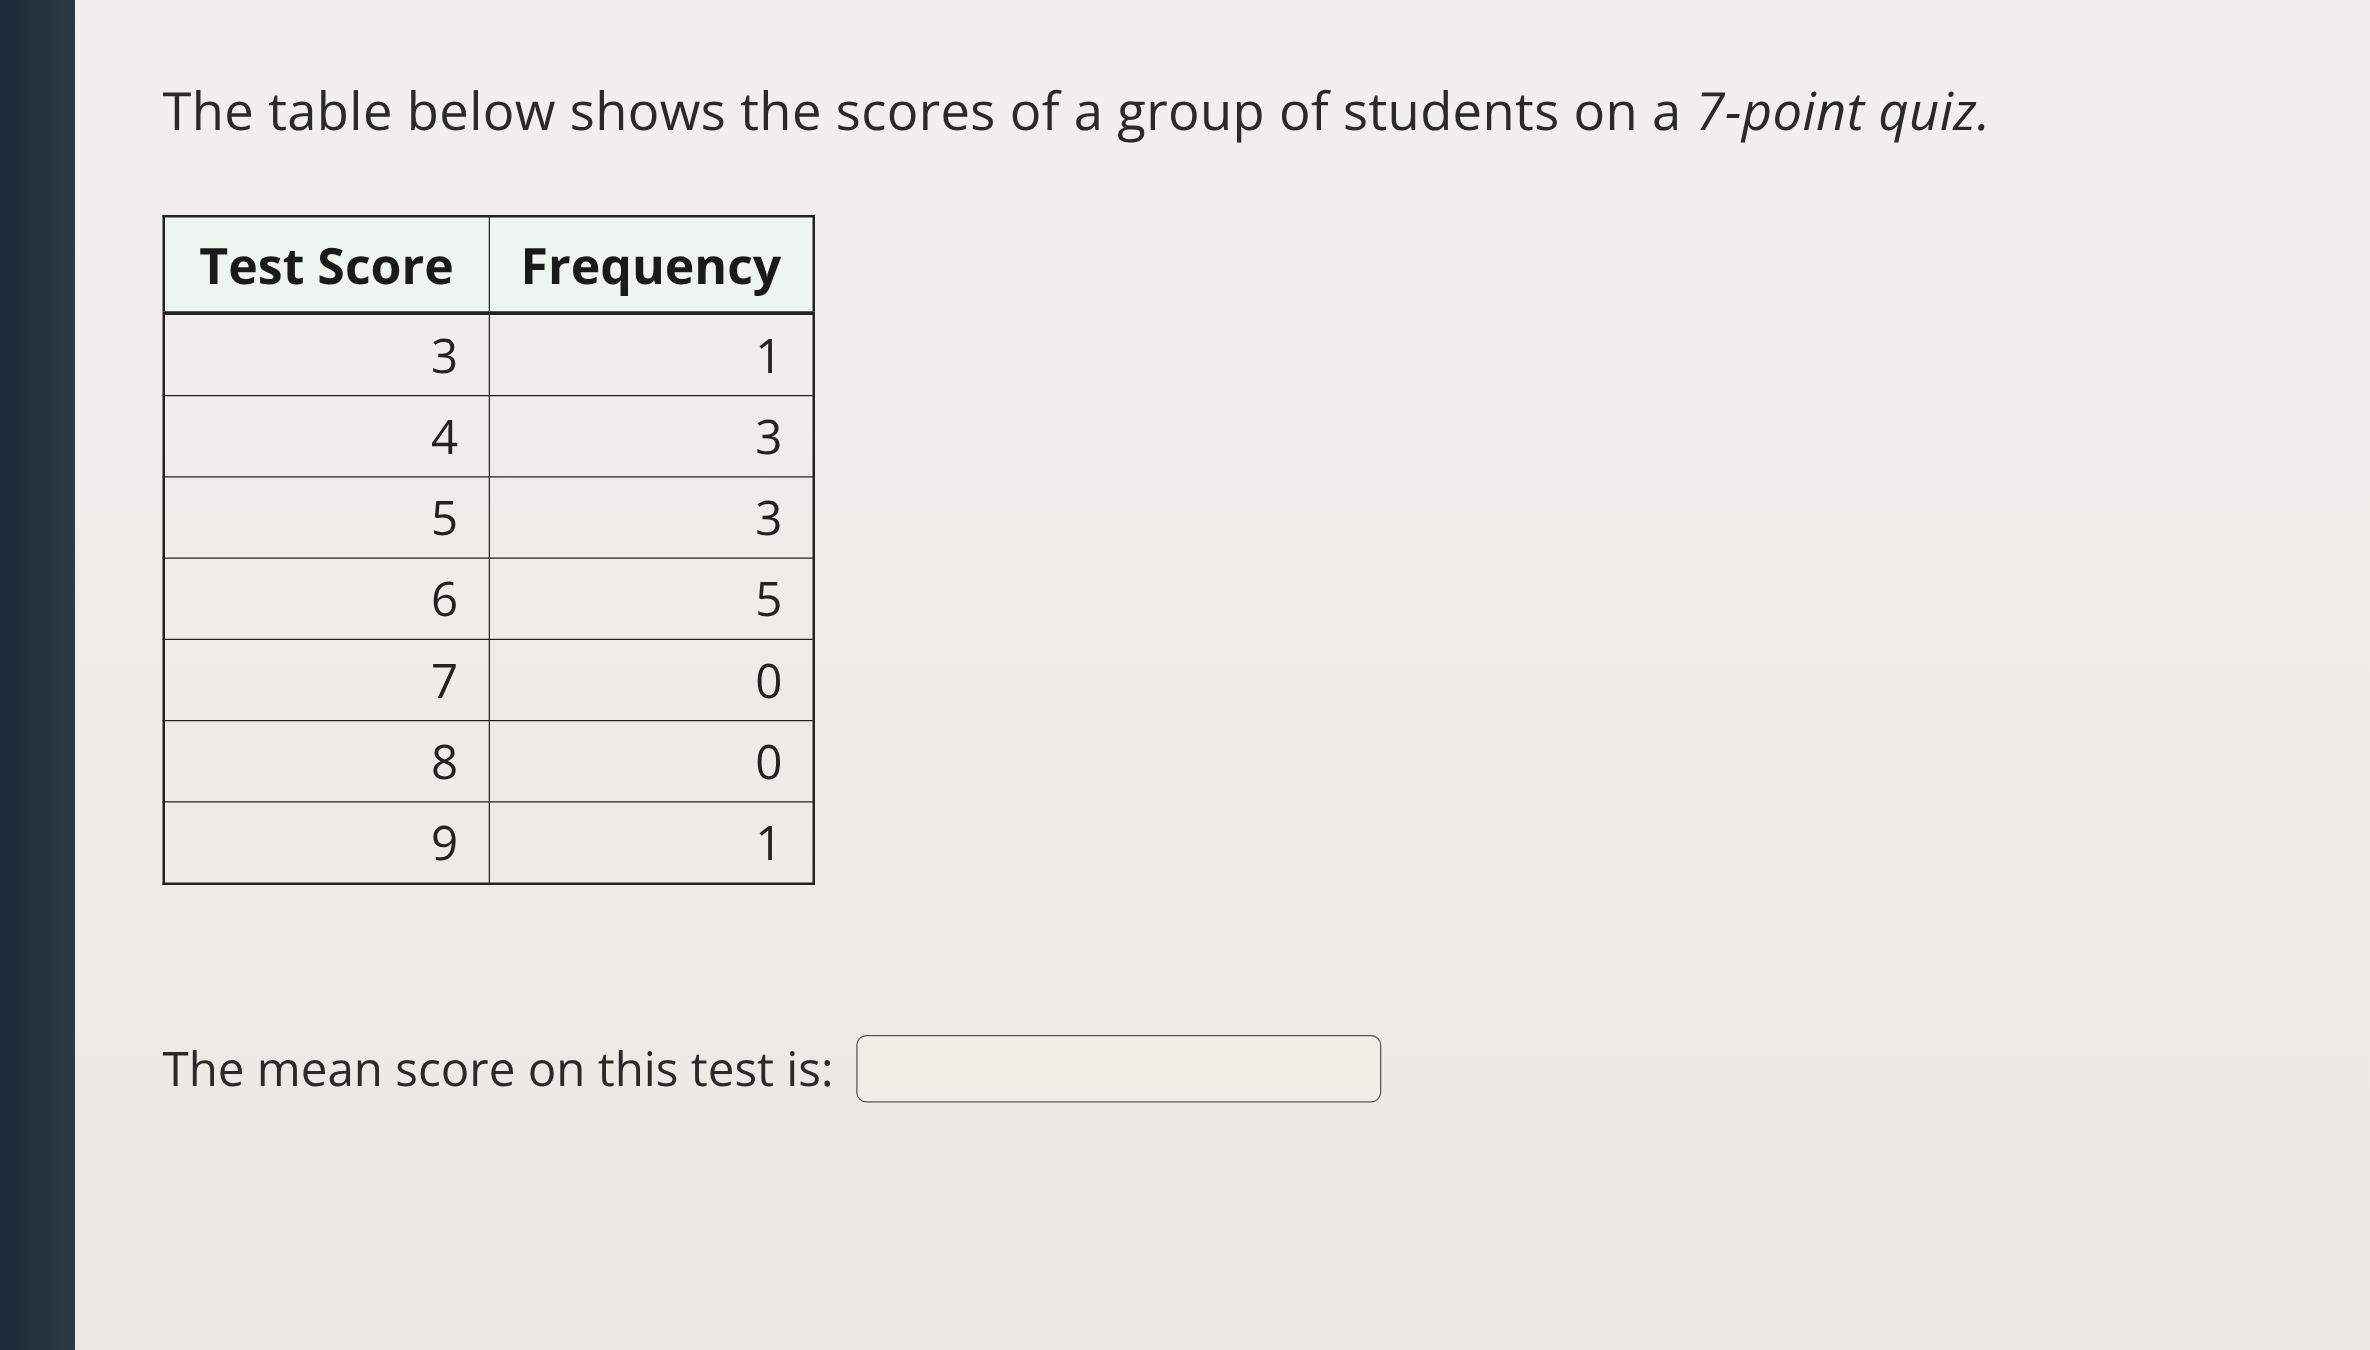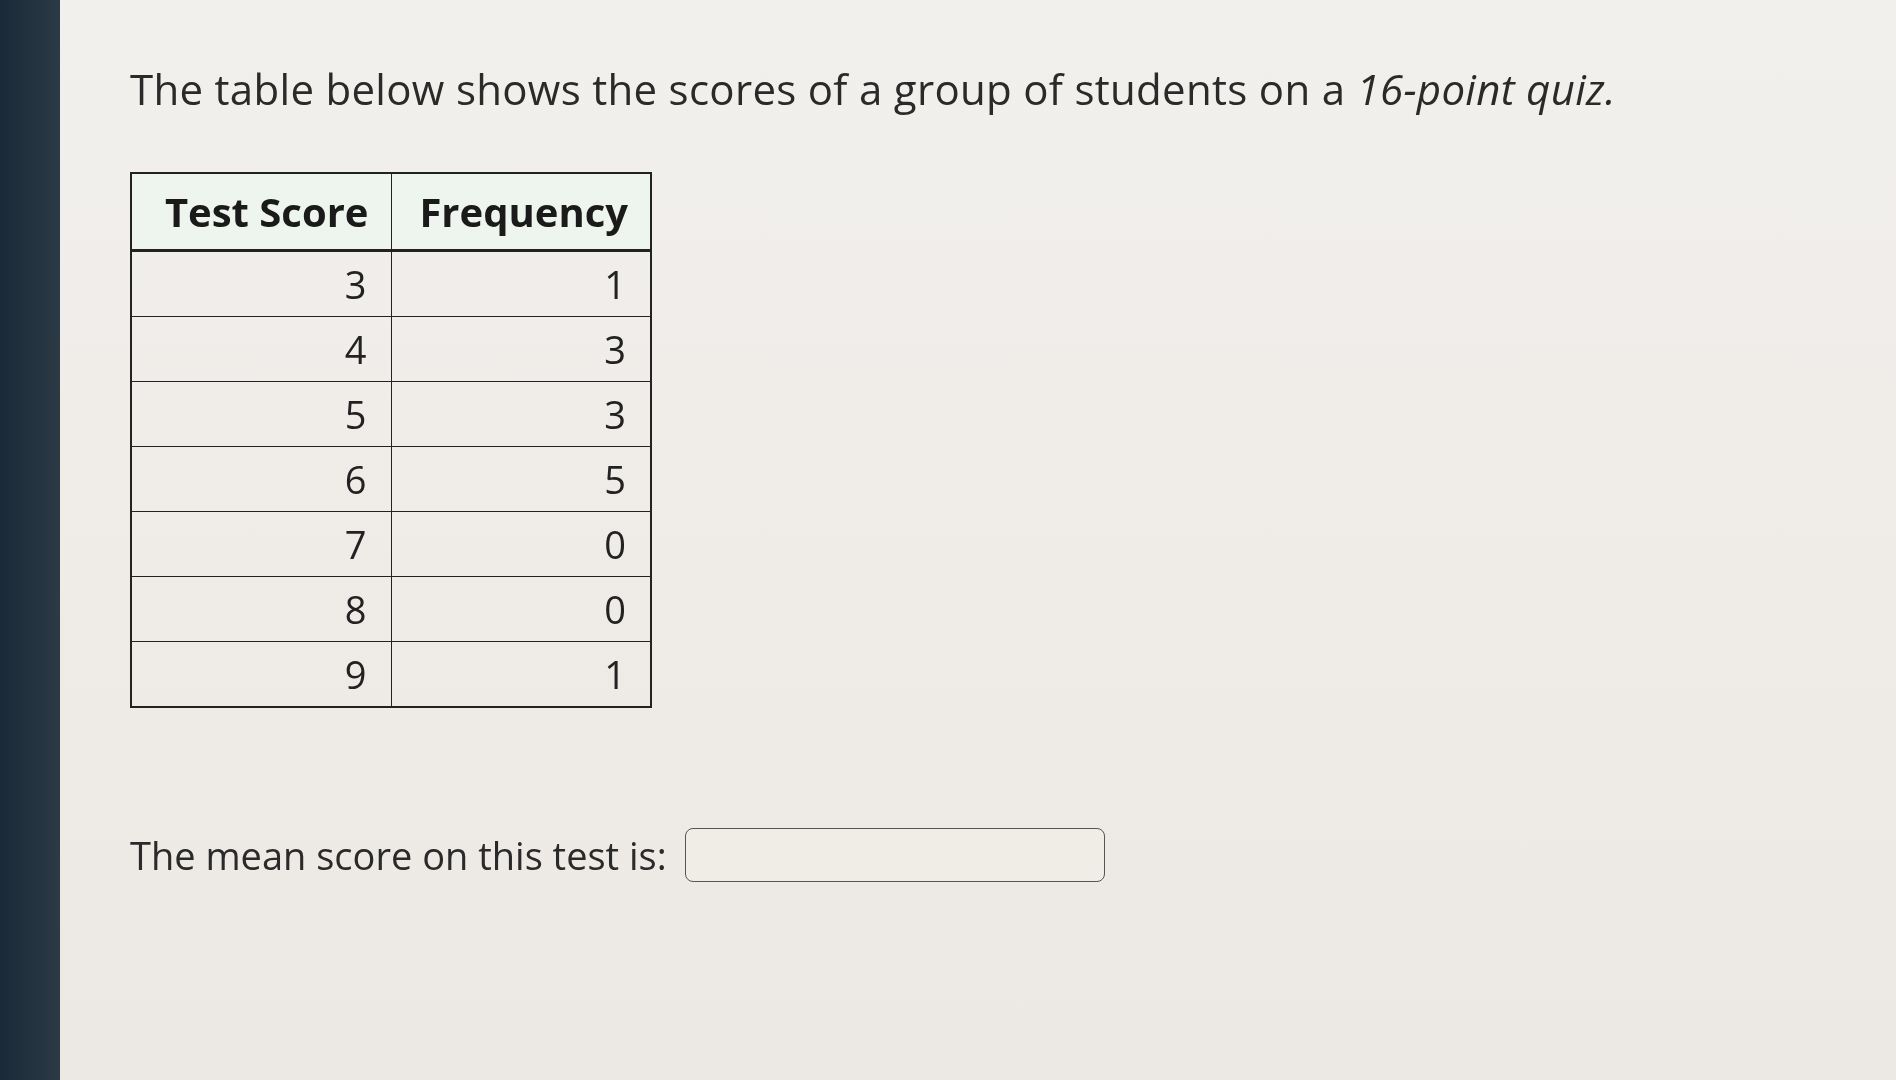--- a/index.html
+++ b/index.html
@@ -41,21 +41,21 @@
       border: 2px solid #222;
       margin-bottom: 120px;
     }
     .data-table thead th {
       background: #eef5ef;
       border: 1px solid #222;
       border-bottom: 3px solid #222;
       padding: 10px 22px;
       font-size: 40px;
       font-weight: 700;
-      text-align: right;
+      text-align: center;
       color: #1a1a1a;
     }
     .data-table tbody td {
       border: 1px solid #222;
       padding: 6px 24px;
       font-size: 38px;
       text-align: right;
       color: #222;
     }
     .data-table tbody td:first-child {
@@ -84,21 +84,21 @@
       background: #f0ece6;
     }
   </style>
 </head>
 <body>
 
 <div class="left-edge"></div>
 
 <div class="content">
   <p class="prompt-text">
-    <span>The table below shows the scores of a group of students on a </span><span class="italic">16-point quiz.</span><span></span>
+    <span>The table below shows the scores of a group of students on a </span><span class="italic">7-point quiz.</span><span></span>
   </p>
 
   <table class="data-table">
     <thead>
       <tr>
         <th>Test Score</th>
         <th>Frequency</th>
       </tr>
     </thead>
     <tbody>

